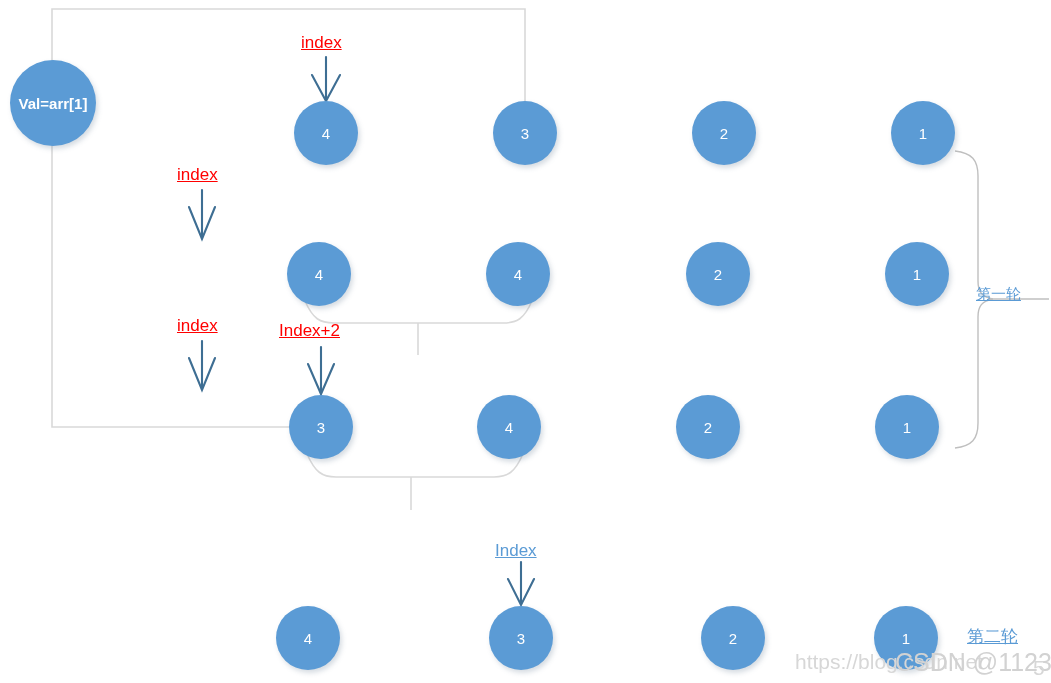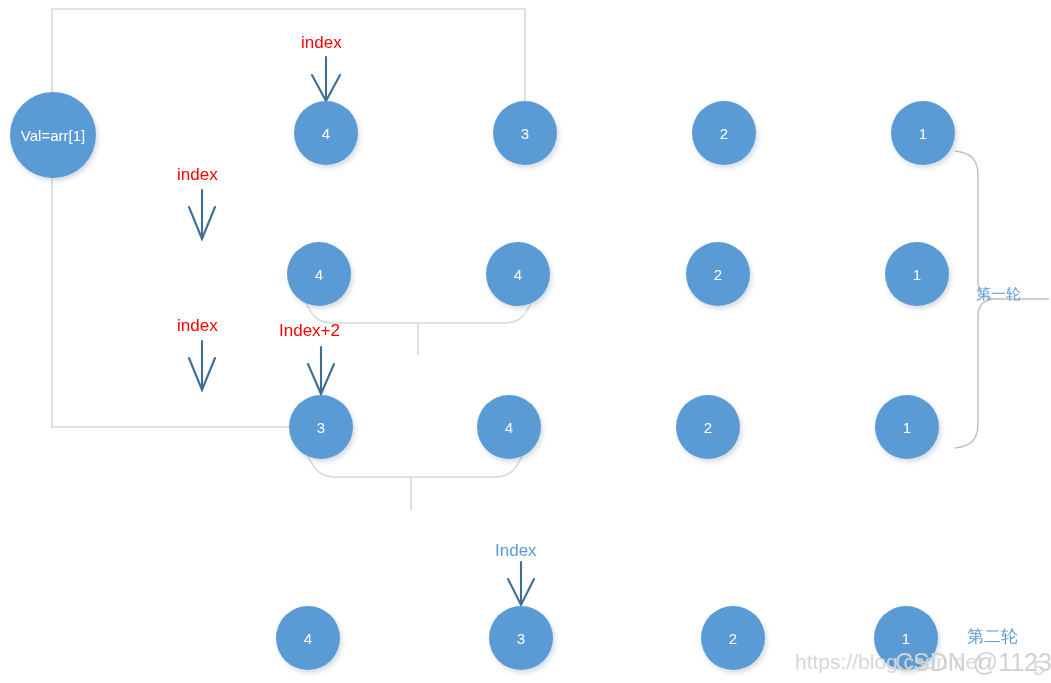--- a/index.html
+++ b/index.html
@@ -40,20 +40,21 @@
     -webkit-font-smoothing: antialiased;
   }
   .node span { display: block; line-height: 1; }
   .node-num { font-size: 15px; }
   .node-val { font-size: 15px; white-space: nowrap; }
   .lbl {
     position: absolute;
     font-family: "Liberation Sans", sans-serif;
     white-space: nowrap;
     line-height: 1;
+    text-decoration: underline;
   }
   .lbl-red   { color: #FF0000; font-size: 17px; }
   .lbl-blue  { color: #5B9BD5; font-size: 17px; }
   .lbl-round { color: #5B9BD5; font-size: 15px; text-align: center; }
   .lbl-round-2 { color: #5B9BD5; font-size: 17px; }
   .wm {
     position: absolute;
     font-family: "Liberation Sans", sans-serif;
     white-space: nowrap;
     line-height: 1;
@@ -114,21 +115,21 @@
       <path d="M 308,364 L 321,394 L 334,364"></path>
     </g>
 
     <g stroke="#3E6E93" stroke-width="2.1" fill="none" stroke-linecap="round">
       <path d="M 521,562 L 521,604"></path>
       <path d="M 508,579 L 521,605 L 534,579"></path>
     </g>
 
   </svg>
 
-  <div class="node node-val" style="left:10px; top:92px; width:86px; height:86px;">
+  <div class="node node-val" style="left:10px; top:60px; width:86px; height:86px;font-weight:bold;">
     <span>Val=arr[1]</span>
   </div>
   <div class="node" style="left:294px; top:101px; width:64px; height:64px;">
     <span class="node-num">4</span>
   </div>
   <div class="node" style="left:493px; top:101px; width:64px; height:64px;">
     <span class="node-num">3</span>
   </div>
   <div class="node" style="left:692px; top:101px; width:64px; height:64px;">
     <span class="node-num">2</span>

